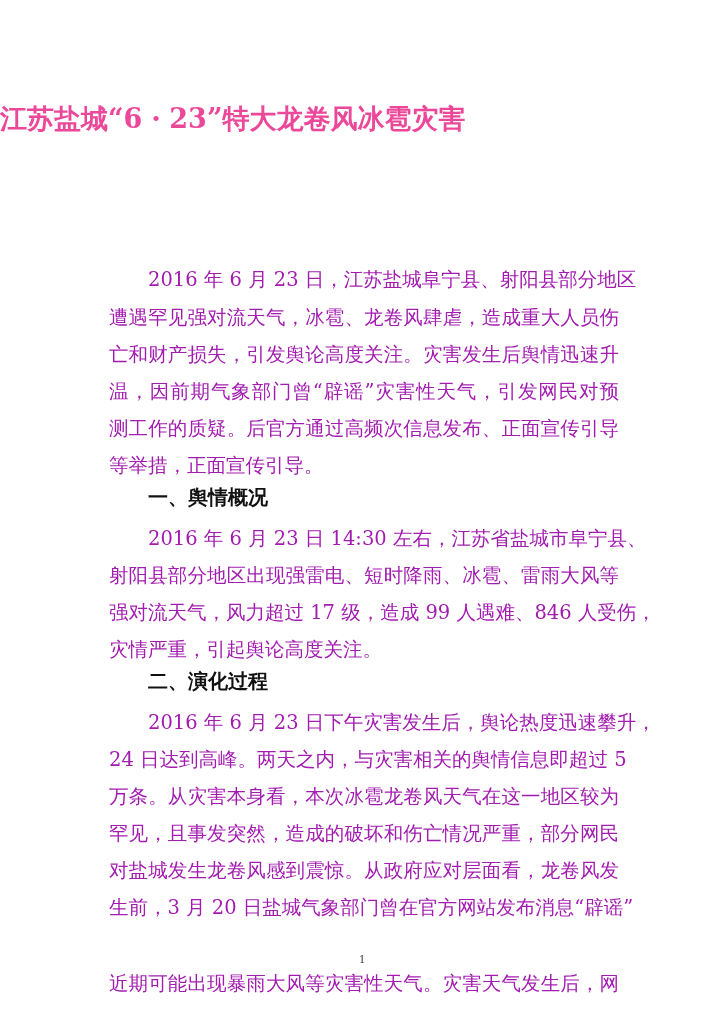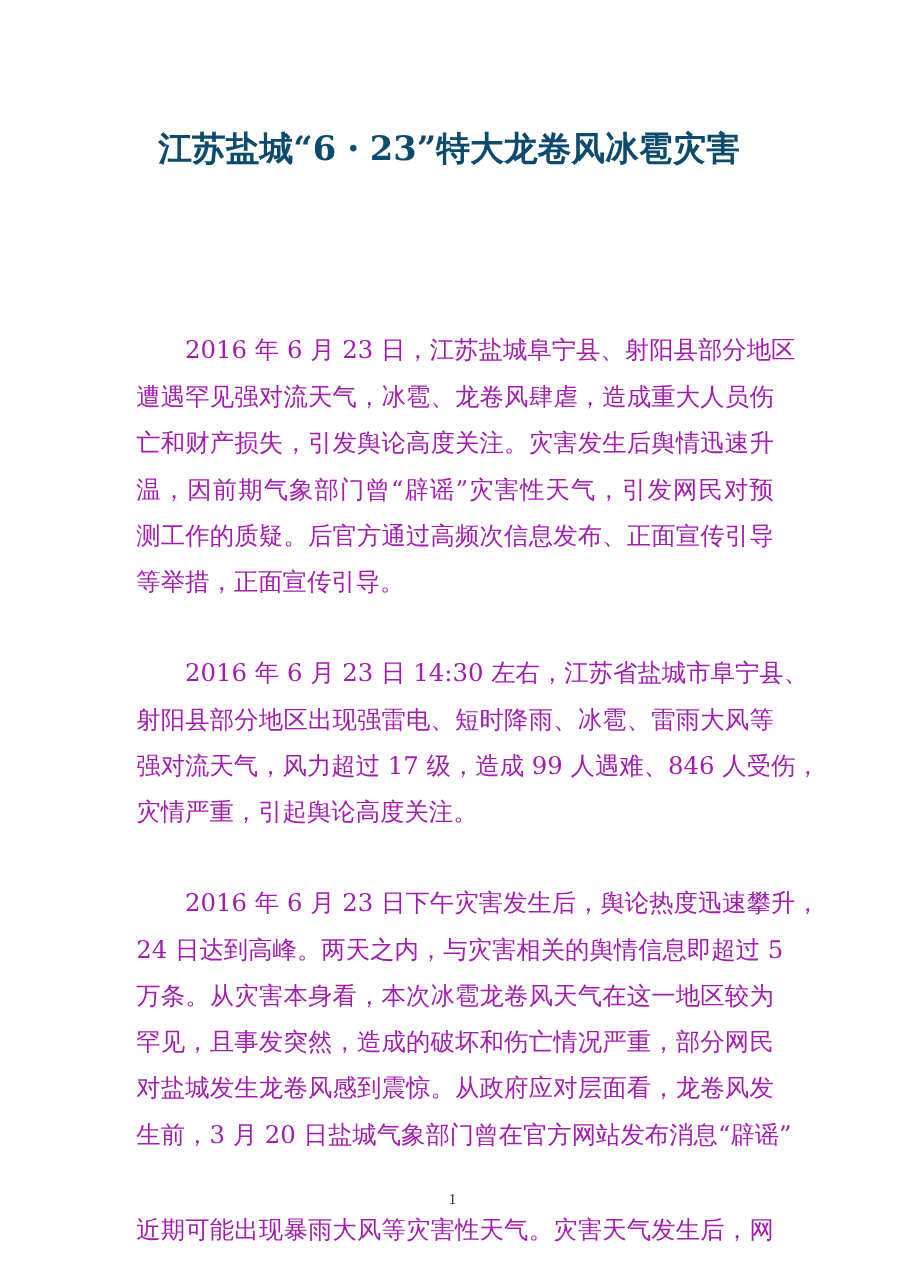--- a/index.html
+++ b/index.html
@@ -1,21 +1,21 @@
 <!DOCTYPE html>
 <html><head>
 <meta charset="utf-8">
 <style>
   html, body { margin: 0; padding: 0; background: #ffffff; }
   body { width: 724px; height: 1024px; position: relative; overflow: hidden;
          font-family: "DejaVu Serif", "Liberation Serif", serif; color: #1a1a1a; }
   .page { position: absolute; left: 0; top: 0; width: 724px; height: 1024px; background: #fff; }
-  .title { position: absolute; left: 0; width: 592px; text-align: right;
+  .title { position: absolute; left: 0; width: 592px; text-align: left;
            font-family: "DejaVu Serif", serif; font-weight: bold; font-size: 27px;
-           color: #0c4a6e; letter-spacing: 0px; white-space: nowrap; }
+           color: #ec4899; letter-spacing: 0px; white-space: nowrap; }
   .title.l1 { top: 101px; }
   .title.l2 { top: 157px; }
   .body-line { position: absolute; left: 109px; width: 510px; font-size: 19.5px;
                line-height: 24px; white-space: nowrap; color: #a21caf;
                font-family: "DejaVu Serif", "Liberation Serif", serif;
                text-align: justify; text-align-last: justify; }
   .body-line.last { text-align-last: left; }
   .body-line.indent { left: 148px; width: 471px; }
   .heading { position: absolute; left: 148px; font-size: 20px; font-weight: bold;
              font-family: "DejaVu Sans", sans-serif; color: #111; white-space: nowrap; }
@@ -30,27 +30,29 @@
 
   <div>
     <div class="body-line indent" style="top:268px">2016 年 6 月 23 日，江苏盐城阜宁县、射阳县部分地区</div>
     <div class="body-line" style="top:306px">遭遇罕见强对流天气，冰雹、龙卷风肆虐，造成重大人员伤</div>
     <div class="body-line" style="top:343px">亡和财产损失，引发舆论高度关注。灾害发生后舆情迅速升</div>
     <div class="body-line" style="top:380px">温，因前期气象部门曾“辟谣”灾害性天气，引发网民对预</div>
     <div class="body-line" style="top:417px">测工作的质疑。后官方通过高频次信息发布、正面宣传引导</div>
     <div class="body-line last" style="top:454px">等举措，正面宣传引导。</div>
   </div>
 
+  <div class="heading" style="top:484px">一、舆情概况</div>
   <div>
     <div class="body-line indent" style="top:527px">2016 年 6 月 23 日 14:30 左右，江苏省盐城市阜宁县、</div>
     <div class="body-line" style="top:564px">射阳县部分地区出现强雷电、短时降雨、冰雹、雷雨大风等</div>
     <div class="body-line" style="top:601px">强对流天气，风力超过 17 级，造成 99 人遇难、846 人受伤，</div>
     <div class="body-line last" style="top:638px">灾情严重，引起舆论高度关注。</div>
   </div>
 
+  <div class="heading" style="top:668px">二、演化过程</div>
   <div>
     <div class="body-line indent" style="top:711px">2016 年 6 月 23 日下午灾害发生后，舆论热度迅速攀升，</div>
     <div class="body-line" style="top:748px">24 日达到高峰。两天之内，与灾害相关的舆情信息即超过 5</div>
     <div class="body-line" style="top:785px">万条。从灾害本身看，本次冰雹龙卷风天气在这一地区较为</div>
     <div class="body-line" style="top:822px">罕见，且事发突然，造成的破坏和伤亡情况严重，部分网民</div>
     <div class="body-line" style="top:859px">对盐城发生龙卷风感到震惊。从政府应对层面看，龙卷风发</div>
     <div class="body-line" style="top:896px">生前，3 月 20 日盐城气象部门曾在官方网站发布消息“辟谣”</div>
     <div class="body-line" style="top:972px">近期可能出现暴雨大风等灾害性天气。灾害天气发生后，网</div>
   </div>
 

